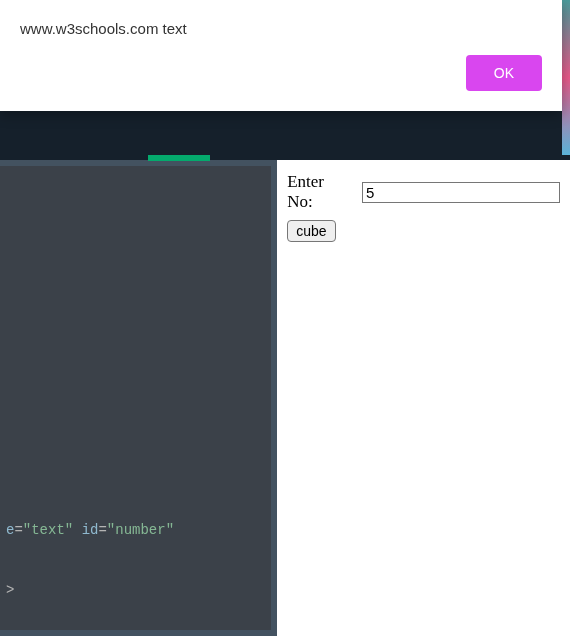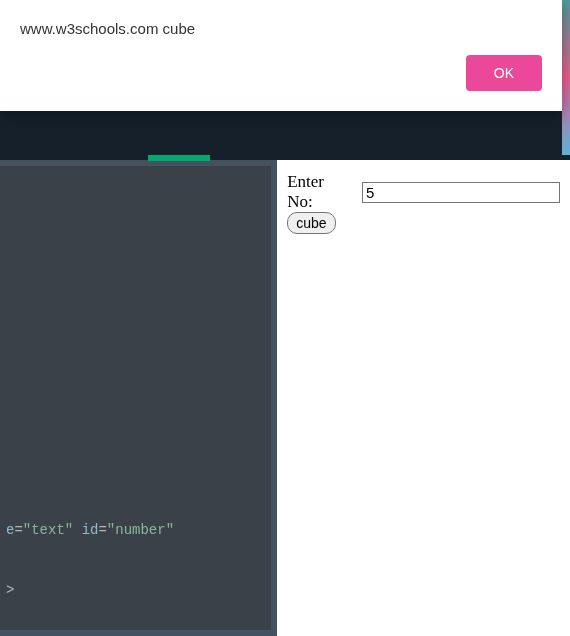--- a/index.html
+++ b/index.html
@@ -33,21 +33,21 @@
     .alert-message {
       font-size: 15px;
       color: #333;
       margin-bottom: 24px;
     }
     .alert-buttons {
       display: flex;
       justify-content: flex-end;
     }
     .ok-button {
-      background: #ec4899;
+      background: #d946ef;
       color: white;
       border: none;
       border-radius: 4px;
       padding: 10px 28px;
       font-size: 14px;
       cursor: pointer;
     }
     .right-strip {
       position: absolute;
       top: 0;
@@ -102,58 +102,58 @@
     .preview-panel {
       flex: 1;
       background: white;
       padding: 12px 10px;
       font-family: 'Times New Roman', serif;
       font-size: 17px;
     }
     .input-row {
       display: flex;
       align-items: center;
-      margin-bottom: 0;
+      margin-bottom: 8px;
       gap: 36px;
     }
     .input-label {
       margin-right: 2px;
     }
     .input-field {
       border: 1px solid #767676;
       padding: 1px 3px;
       font-size: 15px;
       font-family: Arial, sans-serif;
       width: 198px;
       height: 21px;
     }
     .cube-button {
       background: #efefef;
       border: 1px solid #767676;
-      border-radius: 10px;
+      border-radius: 4px;
       padding: 2px 8px;
       font-size: 14px;
       font-family: Arial, sans-serif;
       cursor: pointer;
     }
     .green-strip {
       position: absolute;
       top: 155px;
       left: 148px;
       width: 62px;
       height: 6px;
       background: #04aa6d;
       z-index: 50;
     }
   </style>
 </head>
 <body>
 
 <div class="alert-dialog">
-  <div class="alert-origin">www.w3schools.com cube</div>
+  <div class="alert-origin">www.w3schools.com text</div>
   <div class="alert-buttons">
     <button class="ok-button">OK</button>
   </div>
 </div>
 
 <div class="right-strip"></div>
 <div class="green-strip"></div>
 
 <div class="main-area">
   <div class="editor-panel">

